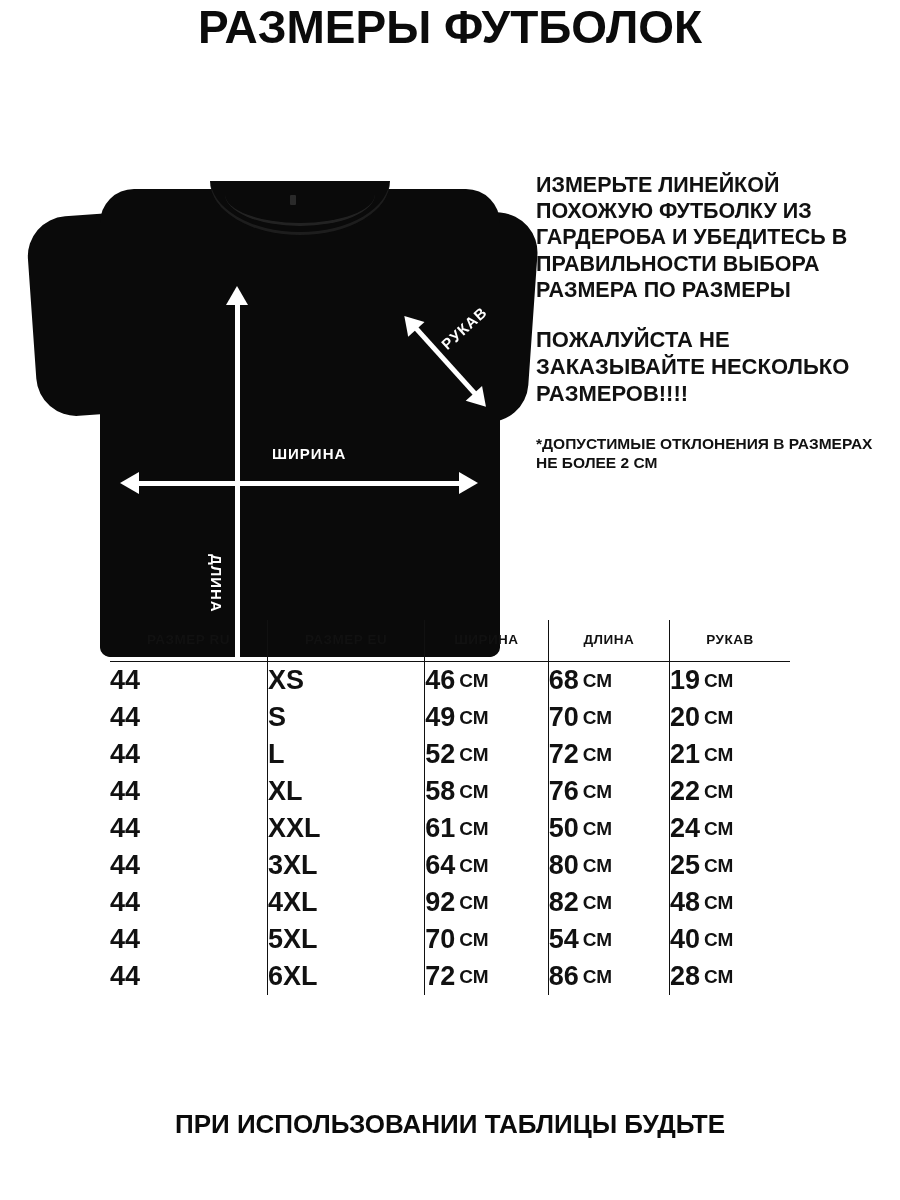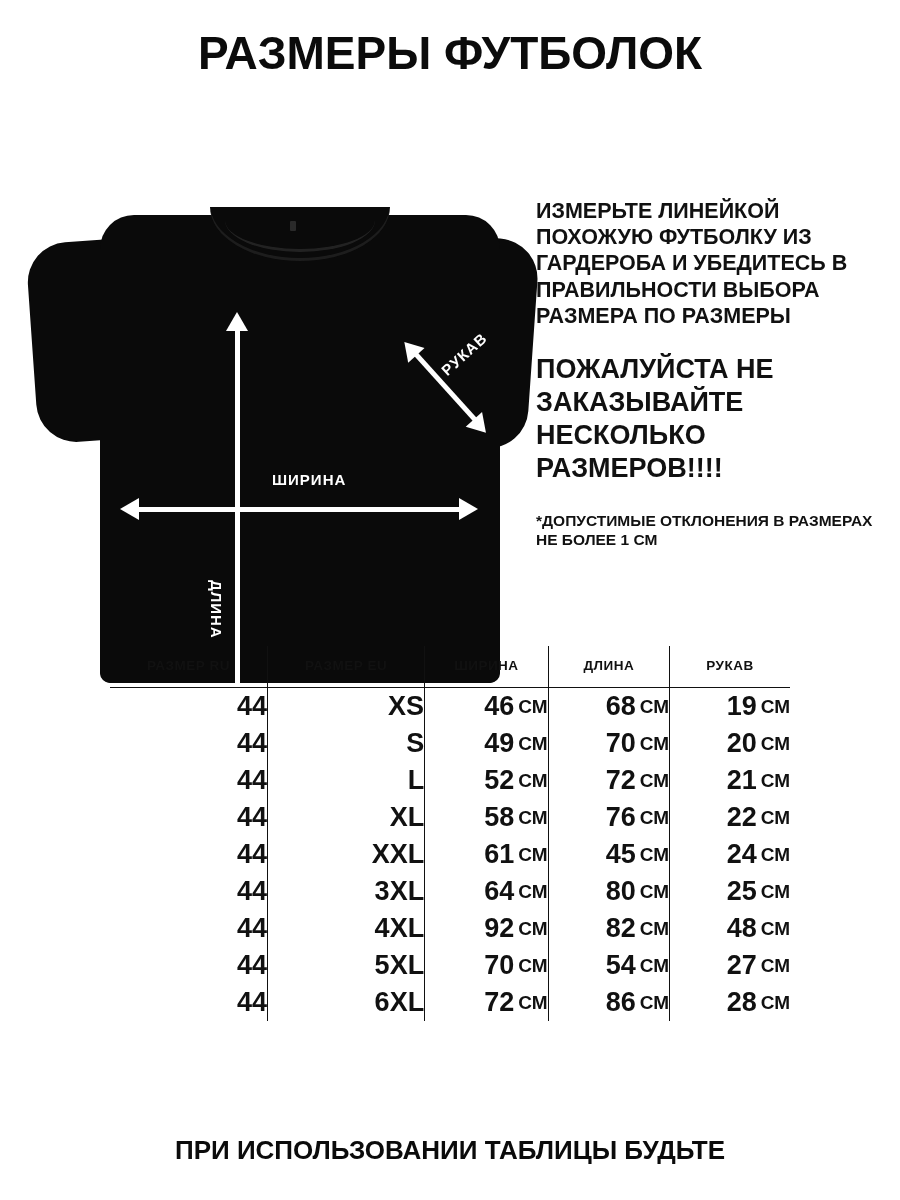--- a/index.html
+++ b/index.html
@@ -20,21 +20,20 @@
     height: 1200px;
     position: relative;
   }
 
   
   .title {
     text-align: center;
     font-size: 46px;
     font-weight: bold;
     letter-spacing: 0px;
-    margin-top: 26px;
     color: #0b0b0b;
   }
 
   
   .hero {
     position: relative;
     height: 500px;
   }
 
   
@@ -215,21 +214,21 @@
     color: #111111;
     font-weight: bold;
     line-height: 1.22;
   }
   .note-main {
     font-size: 21.5px;
     letter-spacing: 0px;
   }
   .note-gap { height: 24px; }
   .note-warn {
-    font-size: 27px;
+    font-size: 22px;
   }
   .note-small {
     font-size: 15.5px;
     margin-top: 26px;
     line-height: 1.25;
   }
 
   
   .table-wrap {
     position: absolute;
@@ -244,21 +243,21 @@
   table.sizes th {
     font-size: 13.5px;
     font-weight: bold;
     letter-spacing: 0.5px;
     padding: 12px 0 14px 0;
     text-align: center;
     color: #111111;
     border-bottom: 1.5px solid #111111;
   }
   table.sizes td {
-    text-align: right;
+    text-align: left;
     padding: 3px 0;
     font-size: 27px;
     font-weight: bold;
     color: #111111;
   }
   table.sizes th + th,
   table.sizes td + td {
     border-left: 1.5px solid #111111;
   }
   .unit {
@@ -314,21 +313,21 @@
 
       <div class="label-width">ШИРИНА</div>
       <div class="label-length">ДЛИНА</div>
       <div class="label-sleeve">РУКАВ</div>
     </div>
 
     <div class="notes">
       <div class="note-block note-main">ИЗМЕРЬТЕ ЛИНЕЙКОЙ ПОХОЖУЮ ФУТБОЛКУ ИЗ ГАРДЕРОБА И УБЕДИТЕСЬ В ПРАВИЛЬНОСТИ ВЫБОРА РАЗМЕРА ПО РАЗМЕРЫ</div>
       <div class="note-gap"></div>
       <div class="note-block note-warn">ПОЖАЛУЙСТА НЕ ЗАКАЗЫВАЙТЕ НЕСКОЛЬКО РАЗМЕРОВ!!!!</div>
-      <div class="note-block note-small">*ДОПУСТИМЫЕ ОТКЛОНЕНИЯ В РАЗМЕРАХ НЕ БОЛЕЕ 1 СМ</div>
+      <div class="note-block note-small">*ДОПУСТИМЫЕ ОТКЛОНЕНИЯ В РАЗМЕРАХ НЕ БОЛЕЕ 2 СМ</div>
     </div>
 
   </div>
 
   <div class="table-wrap">
     <table class="sizes">
       <thead>
         <tr>
           <th>РАЗМЕР RU</th>
           <th>РАЗМЕР EU</th>
@@ -363,21 +362,21 @@
             <td><span class="cell-val">44</span></td>
             <td><span class="cell-val">XL</span></td>
             <td><span class="cell-val">58</span><span class="unit">СМ</span></td>
             <td><span class="cell-val">76</span><span class="unit">СМ</span></td>
             <td><span class="cell-val">22</span><span class="unit">СМ</span></td>
           </tr>
           <tr>
             <td><span class="cell-val">44</span></td>
             <td><span class="cell-val">XXL</span></td>
             <td><span class="cell-val">61</span><span class="unit">СМ</span></td>
-            <td><span class="cell-val">45</span><span class="unit">СМ</span></td>
+            <td><span class="cell-val">50</span><span class="unit">СМ</span></td>
             <td><span class="cell-val">24</span><span class="unit">СМ</span></td>
           </tr>
           <tr>
             <td><span class="cell-val">44</span></td>
             <td><span class="cell-val">3XL</span></td>
             <td><span class="cell-val">64</span><span class="unit">СМ</span></td>
             <td><span class="cell-val">80</span><span class="unit">СМ</span></td>
             <td><span class="cell-val">25</span><span class="unit">СМ</span></td>
           </tr>
           <tr>
@@ -385,21 +384,21 @@
             <td><span class="cell-val">4XL</span></td>
             <td><span class="cell-val">92</span><span class="unit">СМ</span></td>
             <td><span class="cell-val">82</span><span class="unit">СМ</span></td>
             <td><span class="cell-val">48</span><span class="unit">СМ</span></td>
           </tr>
           <tr>
             <td><span class="cell-val">44</span></td>
             <td><span class="cell-val">5XL</span></td>
             <td><span class="cell-val">70</span><span class="unit">СМ</span></td>
             <td><span class="cell-val">54</span><span class="unit">СМ</span></td>
-            <td><span class="cell-val">27</span><span class="unit">СМ</span></td>
+            <td><span class="cell-val">40</span><span class="unit">СМ</span></td>
           </tr>
           <tr>
             <td><span class="cell-val">44</span></td>
             <td><span class="cell-val">6XL</span></td>
             <td><span class="cell-val">72</span><span class="unit">СМ</span></td>
             <td><span class="cell-val">86</span><span class="unit">СМ</span></td>
             <td><span class="cell-val">28</span><span class="unit">СМ</span></td>
           </tr>
         </tbody>
     </table>

